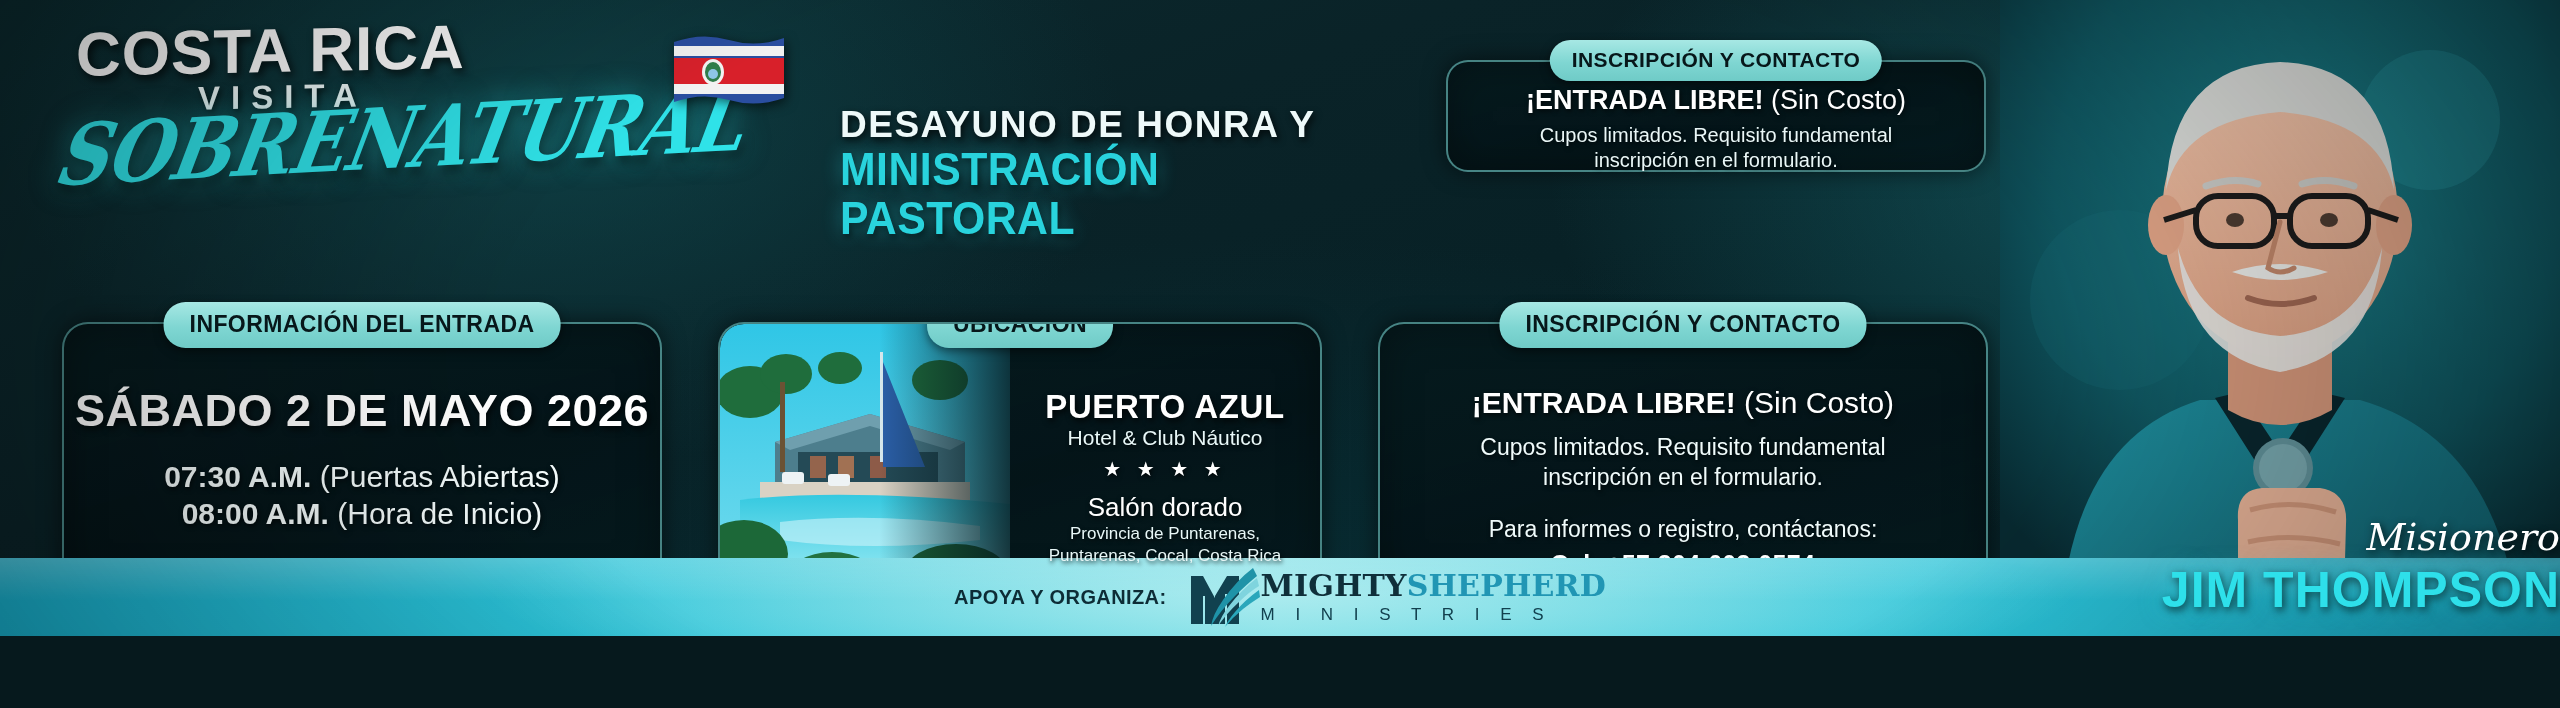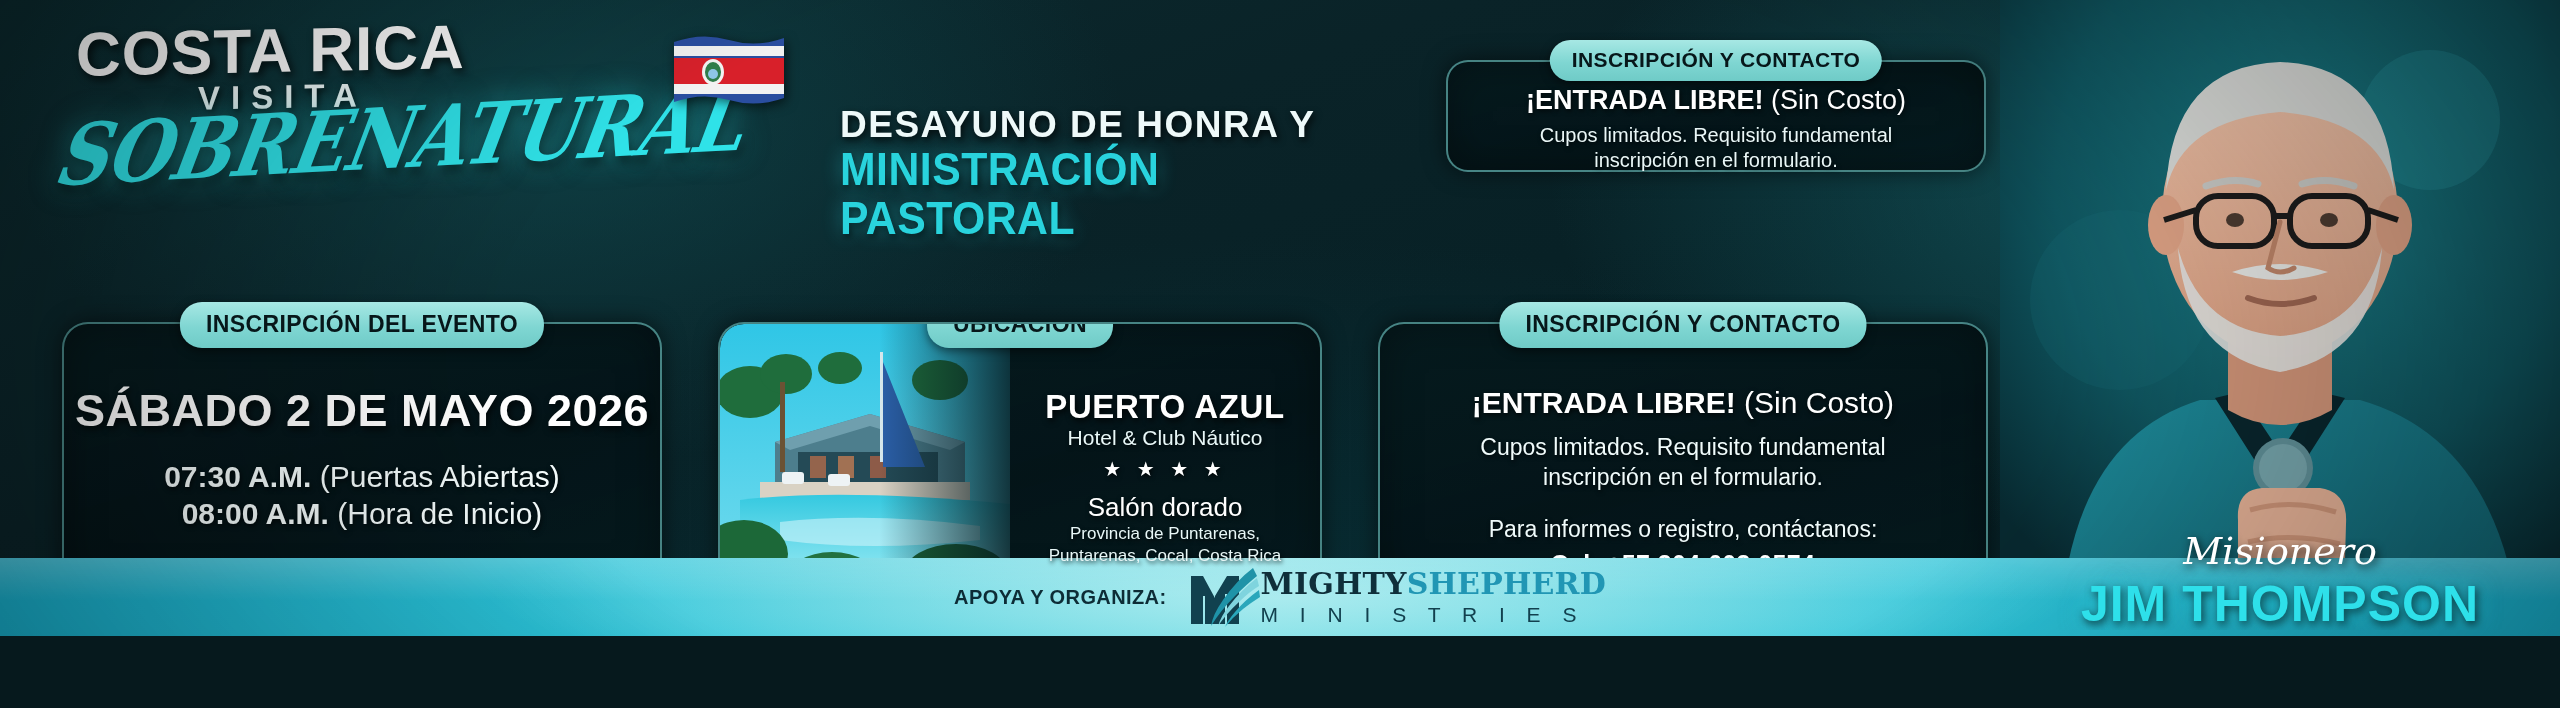--- a/index.html
+++ b/index.html
@@ -142,21 +142,21 @@
   .ct-lead b{ font-weight:700; }
   .ct-sub{ font-size:23px; color:#f0fbfb; text-align:center; line-height:1.3; margin-top:14px;
            text-shadow:1px 2px 4px rgba(0,0,0,.75);}
   .ct-info{ font-size:23px; color:#f0fbfb; text-align:center; margin-top:22px; line-height:1.3;
             text-shadow:1px 2px 4px rgba(0,0,0,.75);}
   .ct-phone{ display:block; font-weight:700; font-size:25px; color:#fff; margin-top:3px; letter-spacing:.4px;}
 
   
   .speaker{ position:absolute; right:0; top:0; width:560px; height:630px; overflow:hidden; }
   .speaker svg{ position:absolute; inset:0; width:100%; height:100%; }
-  .speaker-caption{ position:absolute; left:0; right:0; bottom:0; text-align:center; z-index:5; }
+  .speaker-caption{ position:absolute; left:0; right:0; bottom:14px; text-align:right; z-index:5; }
   .sp-role{
     font-family:"DejaVu Serif", serif; font-style:italic;
     font-size:38px; color:#fff; line-height:1;
     text-shadow:2px 3px 8px rgba(0,0,0,.85);
   }
   .sp-name{
     font-size:50px; font-weight:700; color:#2ee0ea; letter-spacing:1px;
     line-height:1.05; margin-top:8px; font-stretch:condensed;
     text-shadow:0 0 24px rgba(46,224,234,.5), 2px 3px 8px rgba(0,0,0,.8);
   }
@@ -174,21 +174,21 @@
     background:linear-gradient(180deg, rgba(255,255,255,.22) 0%, rgba(255,255,255,0) 55%);
     pointer-events:none;
   }
   .apoya{ font-size:20px; font-weight:700; color:#0d2c36; letter-spacing:.4px; font-stretch:condensed; z-index:2;}
   .ms-logo{ display:flex; align-items:center; z-index:2;}
   .ms-mark{ width:74px; height:62px; flex:none; }
   .ms-words{ line-height:1; }
   .ms-top{ font-family:"DejaVu Serif", serif; font-size:30px; font-weight:700; letter-spacing:.2px; }
   .ms-top .mighty{ color:#0f2f3a; }
   .ms-top .shepherd{ color:#2196b4; }
-  .ms-bottom{ font-size:21px; letter-spacing:8px; color:#12404e; margin-top:5px; }
+  .ms-bottom{ font-size:17px; letter-spacing:8px; color:#12404e; margin-top:5px; }
 </style>
 </head>
 <body>
 
 <div class="stage">
 
   <div class="logo-block">
 
     <svg class="brush-cross" viewBox="0 0 120 180">
       <g fill="#2ee0ea" opacity=".95">
@@ -229,21 +229,21 @@
     <div class="ci-lead">
       <b>¡ENTRADA LIBRE!</b><span> (Sin Costo)</span>
     </div>
     <div class="ci-sub">
       <span>Cupos limitados. Requisito fundamental</span><br>
       <span>inscripción en el formulario.</span>
     </div>
   </div>
 
   <div class="card" id="card-evento">
-    <div class="badge">INSCRIPCIÓN DEL EVENTO</div>
+    <div class="badge">INFORMACIÓN DEL ENTRADA</div>
     <div class="ev-date">SÁBADO 2 DE MAYO 2026</div>
     <div class="ev-time">
       <b>07:30 A.M.</b><span> (Puertas Abiertas)</span><br>
       <b>08:00 A.M.</b><span> (Hora de Inicio)</span>
     </div>
   </div>
 
   <div class="card" id="card-ubicacion">
     <div class="badge">UBICACIÓN</div>
     <div class="ub-inner">

